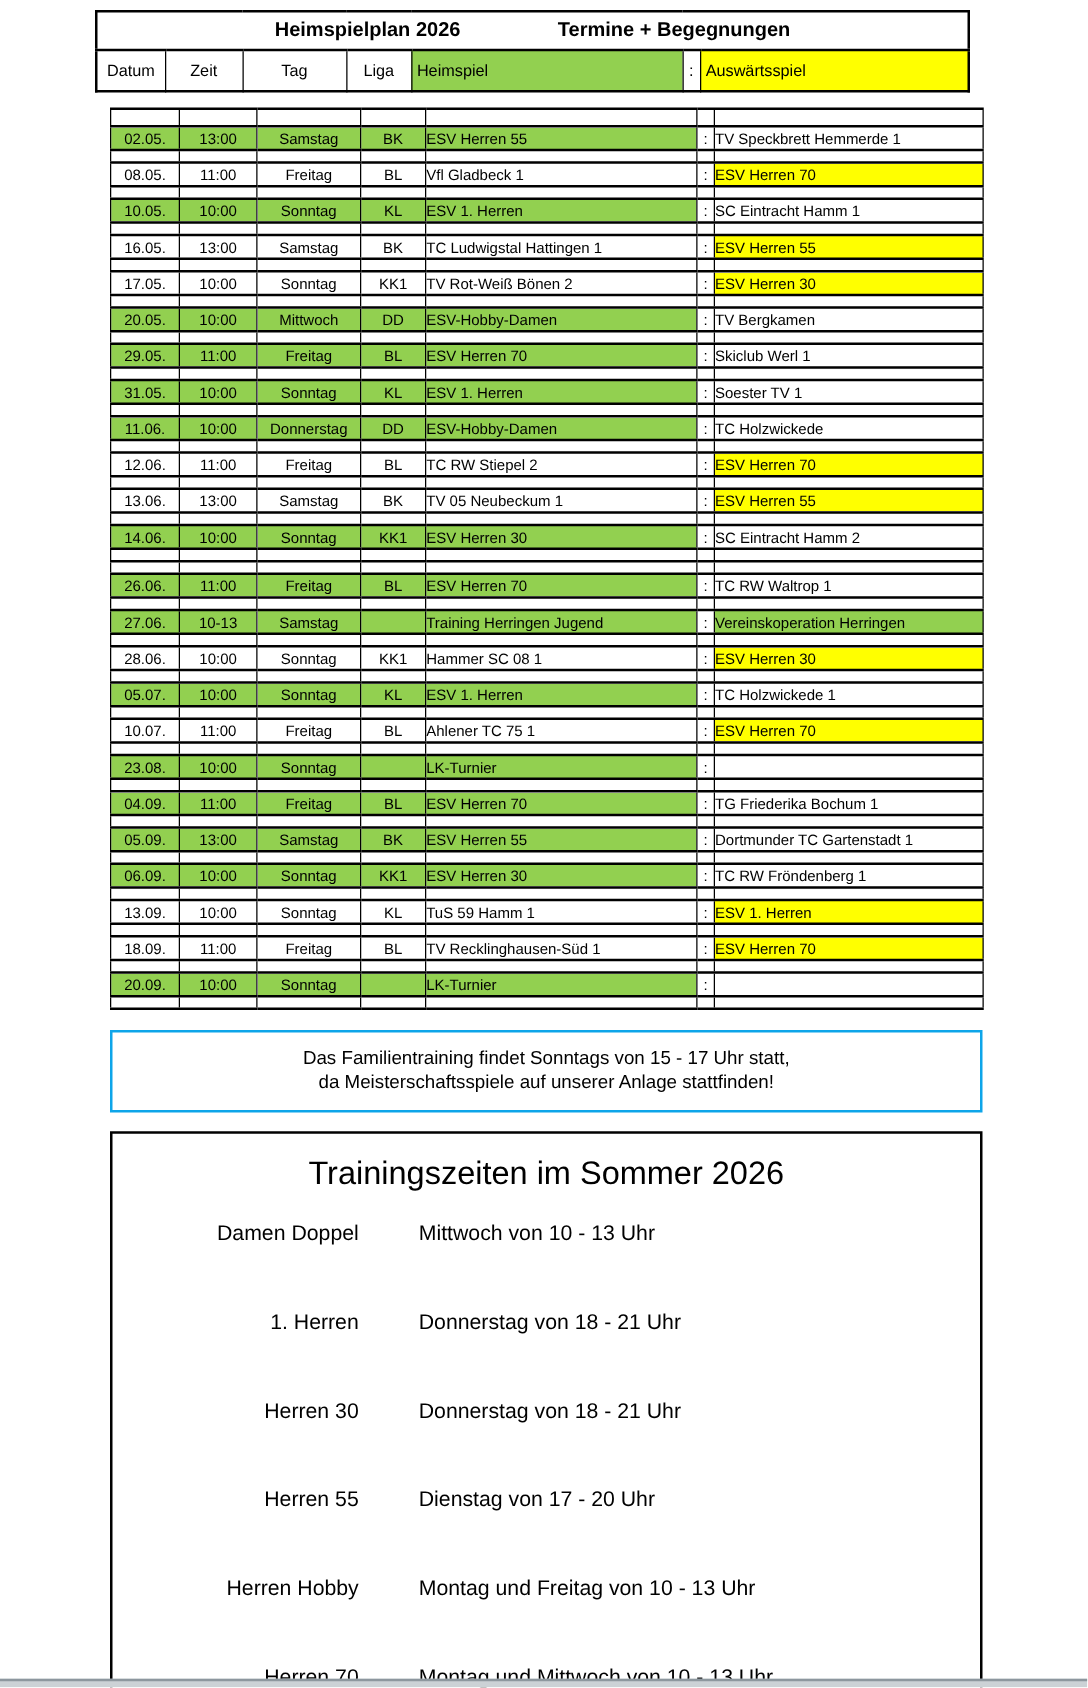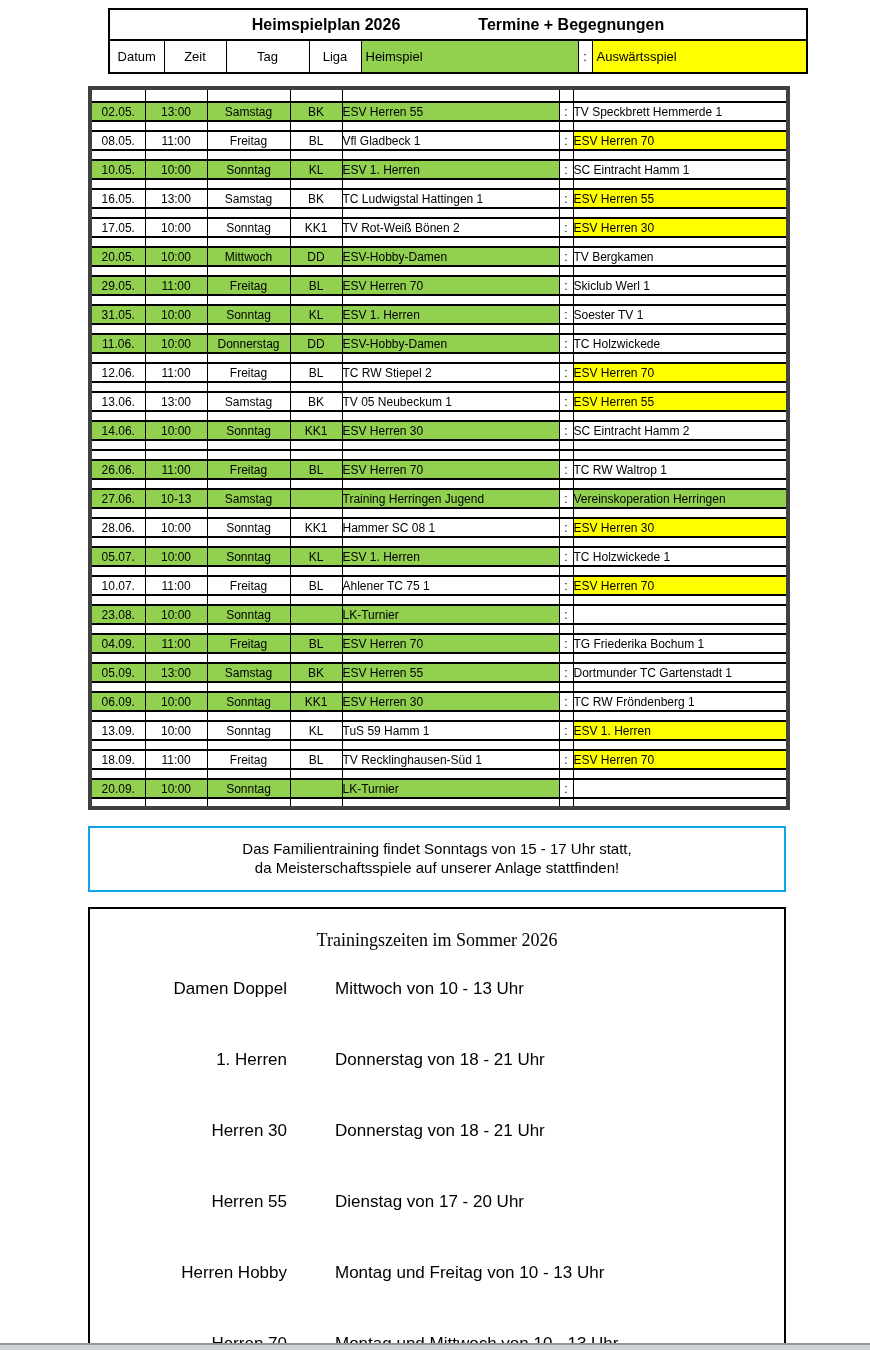--- a/index.html
+++ b/index.html
@@ -2,31 +2,31 @@
 <html style="--green: #92D050; --yellow: #FFFF00; --bar: #ccd2d6; --bar-line: #8d979e;"><head>
 <meta charset="utf-8">
 <style>
   * { margin: 0; padding: 0; box-sizing: border-box; }
   html, body { background: #fff; }
   body { font-family: "Liberation Sans", sans-serif; color: #000; }
   .page { position: relative; width: 870px; height: 1350px; background: #fff; overflow: hidden; }
 
   
   table { border-collapse: collapse; table-layout: fixed; }
-  .header-table { width: 698px; margin: 8px 0 0 108px; border: 2px solid #000; }
+  .header-table { width: 698px; margin: 8px 0 0 76px; border: 2px solid #000; }
   .header-table td { border: 1px solid #000; }
   .title-cell { height: 31px; }
   .title-wrap { display: flex; justify-content: center; align-items: center; gap: 78px; font-size: 16px; font-weight: bold; }
   .colhead-row td { height: 33px; font-size: 13px; text-align: center; border-top: 2px solid #000; }
   .colhead-row td.a-l { text-align: left; padding-left: 4px; }
   td.bg-green { background: var(--green); }
   td.bg-yellow { background: var(--yellow); }
 
   
-  .main-table { width: 698px; margin: 12px 0 0 88px; border: 4px solid #404040; }
+  .main-table { width: 698px; margin: 12px 0 0 88px; border: 1px solid #404040; }
   .main-table td { border-left: 1px solid #000; border-right: 1px solid #000;
                    border-top: 2px solid #000; border-bottom: 2px solid #000;
                    font-size: 12px; overflow: hidden; white-space: nowrap; }
   .top-row td { height: 14px; }
   .data-row td { height: 19px; text-align: center; }
   .data-row td.a-l { text-align: left; padding: 0 0; }
   .spacer-row td { height: 10px; }
   .r-home td:nth-child(-n+5) { background: var(--green); }
   .r-event td:nth-child(-n+5), .r-event td:nth-child(7) { background: var(--green); }
   .r-away td:nth-child(7) { background: var(--yellow); }
@@ -34,21 +34,21 @@
   
   .note-box { width: 698px; margin: 16px 0 0 88px; border: 2px solid #0ea5e9;
               padding: 11px 0 13px 0; text-align: center; font-size: 15px; }
   .note-line { line-height: 19px; }
   .note-yellow { background: var(--yellow); margin: 11px 0; line-height: 21px;
                  white-space: pre; font-size: 14.5px; }
 
   
   .training-box { width: 698px; margin: 15px 0 0 88px; border: 2px solid #000;
                   padding: 18px 0 20px 0; }
-  .training-title { text-align: center; font-size: 18px; line-height: 26px; font-family: Liberation Serif, serif; }
+  .training-title { text-align: center; font-size: 26px; line-height: 26px; }
   .training-grid { display: grid; grid-template-columns: 197px auto; column-gap: 60px;
                    margin-top: 24px; font-size: 17px; line-height: 23px; gap: 48px; }
   .t-label { text-align: right; }
   .t-time { text-align: left; }
 
   
   .footer { display: flex; justify-content: space-between; margin-top: 25px;
             padding: 0 139px 0 140px; font-size: 13px; font-weight: bold; }
 
   .bottom-bar { position: absolute; left: 0; bottom: 0; width: 100%; height: 7px;

